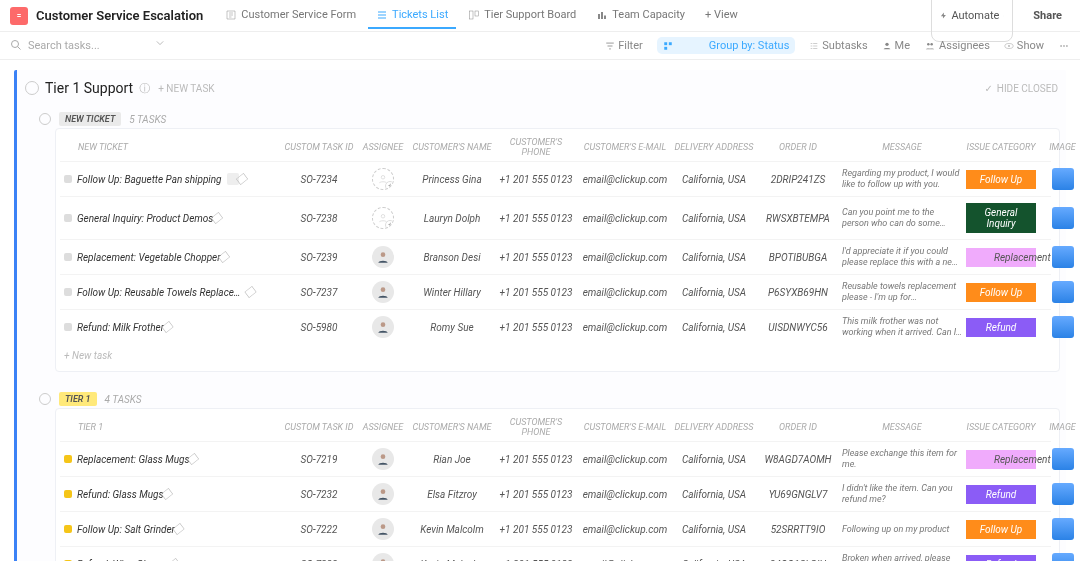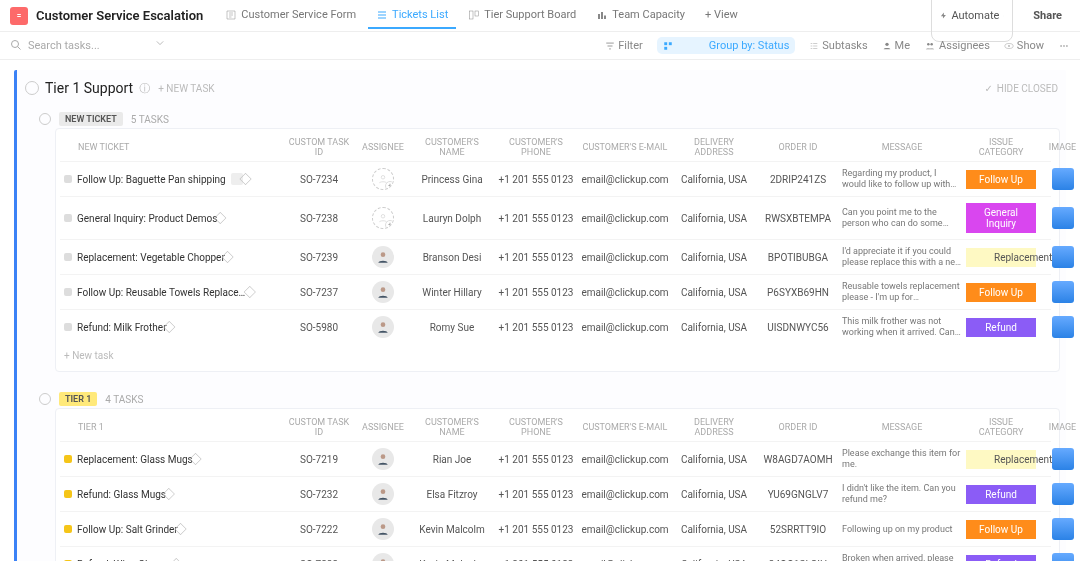--- a/index.html
+++ b/index.html
@@ -21,21 +21,21 @@
   .tool-item { display:flex;align-items:center;gap:3px;cursor:pointer;color:#888;}
   .group-by { background:#e6f4ff;color:#3ba9ff;padding:2px 6px;border-radius:5px;gap:36px;}
   .content { padding:10px 14px 30px 14px; }
   .group-block { border-left:3px solid #3b82f6; margin-bottom:20px; border-radius:2px; background:#fdfdff;}
   .group-header { display:flex;align-items:center;padding:10px 8px 6px 8px; }
   .gh-toggle { width:14px;height:14px;border:1px solid #ccc;border-radius:50%;margin-right:6px;}
   .gh-name { font-weight:400;font-size:14px;color:#222;margin-right:6px;}
   .gh-info { color:#bbb;margin-right:8px;}
   .gh-newtask { color:#bbb;font-size:10px;cursor:pointer;}
   .gh-right { margin-left:auto;color:#bbb;font-size:10px;display:flex;align-items:center;gap:4px;}
-  .subgroup { padding:4px 0 4px 20px;}
+  .subgroup { padding:4px 0 4px 20px;font-style:italic;}
   .sub-header { display:flex;align-items:center;gap:8px;padding:6px 0 2px 2px;}
   .sub-toggle { width:12px;height:12px;border:1px solid #ccc;border-radius:50%;}
   .sub-badge { background:#ffe97a;color:#555;font-size:9px;font-weight:600;padding:2px 6px;border-radius:2px;}
   .sub-badge.newt { background:#eaeaea;}
   .sub-count { color:#aaa;font-size:10px;}
   .colhead { display:grid;grid-template-columns:220px 70px 50px 80px 80px 90px 80px 80px 120px 70px 45px 45px 55px;gap:4px;align-items:center;padding:4px 0;font-size:9px;color:#aaa;text-transform:uppercase;text-align:center;}
   .colhead .c0 { text-align:left;padding-left:18px;}
   .row { display:grid;grid-template-columns:220px 70px 50px 80px 80px 90px 80px 80px 120px 70px 45px 45px 55px;gap:4px;align-items:center;padding:6px 0;font-size:10px;color:#555;text-align:center;border-top:1px solid #f3f3f3;}
   .row .c0 { text-align:left;display:flex;align-items:center;gap:5px;padding-left:4px;}
   .dot { width:8px;height:8px;background:#ddd;border-radius:2px;flex-shrink:0;}
@@ -43,22 +43,22 @@
   .task-name { white-space:nowrap;overflow:hidden;text-overflow:ellipsis;max-width:170px;color:#333;}
   .clip-ic { color:#bbb;font-size:10px;}
   .bolt-ic { width:12px;height:12px;background:#eee;border-radius:2px;display:inline-block;}
   .avatar { width:22px;height:22px;border-radius:50%;background:#e8e8e8;display:inline-flex;align-items:center;justify-content:center;position:relative;margin:0 auto;overflow:hidden;}
   .avatar.dashed{border:1px dashed #ccc;background:#fff;}
   .avatar svg{width:14px;height:14px;}
   .av-badge{position:absolute;bottom:-2px;right:-2px;width:10px;height:10px;background:#fff;border:1px solid #ddd;border-radius:50%;font-size:7px;line-height:8px;color:#888;}
   .msg { font-size:9px;color:#777;line-height:1.2;text-align:left;overflow:hidden;display:-webkit-box;-webkit-line-clamp:2;-webkit-box-orient:vertical;}
   .cat-btn { padding:4px 6px;border-radius:0;color:#fff;font-size:10px;text-align:center;}
   .cat-orange{background:#ff8c1a;}
-  .cat-blue{background:#d946ef;}
-  .cat-yellow{background:#fef9c3;color:#555;padding-left:28px;}
+  .cat-blue{background:#14532d;}
+  .cat-yellow{background:#f0abfc;color:#555;padding-left:28px;}
   .cat-magenta{background:#8b5cf6;}
   .img-thumb{width:22px;height:22px;background:linear-gradient(#66aaff,#2b82e6);border-radius:3px;margin:0 auto;}
   .newtask-row { color:#bbb;font-size:10px;padding:6px 4px;}
   .group-block-inner{background:#fff;margin:0 6px 6px 18px;border:1px solid #eef0f5;border-radius:4px;padding:4px 8px 4px 4px;}
   svg{display:block;}
 </style>
 </head>
 <body>
 
 <div class="topbar">

